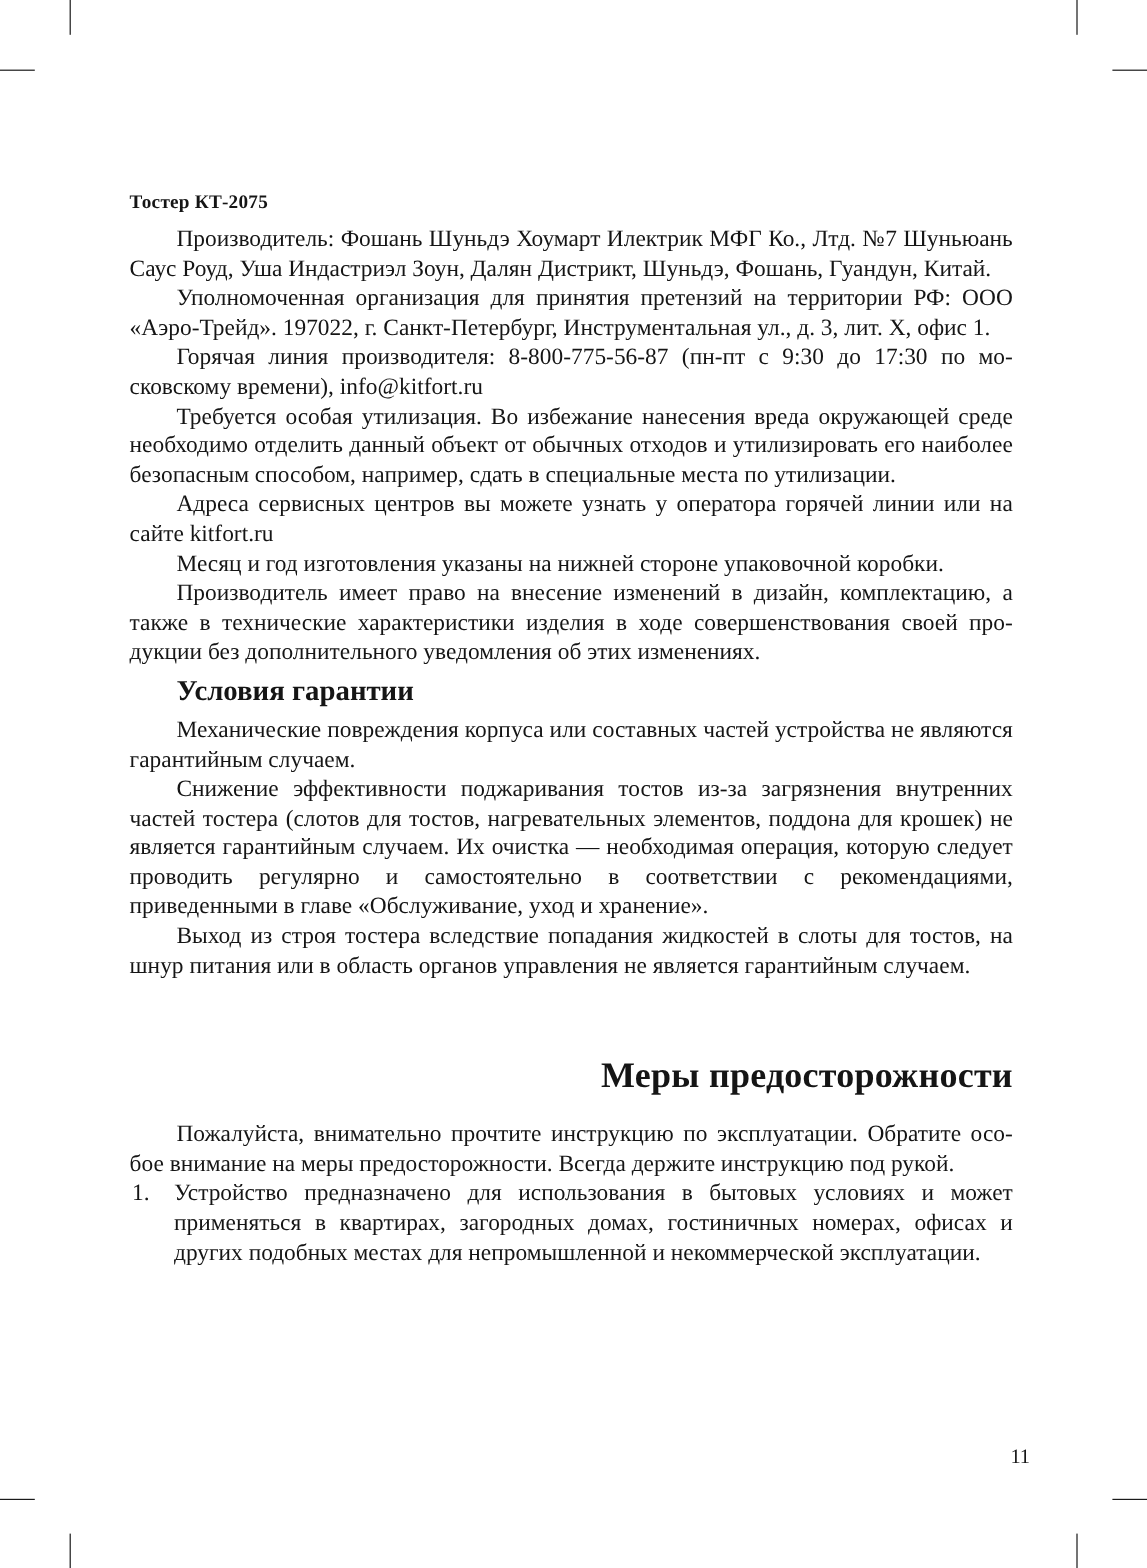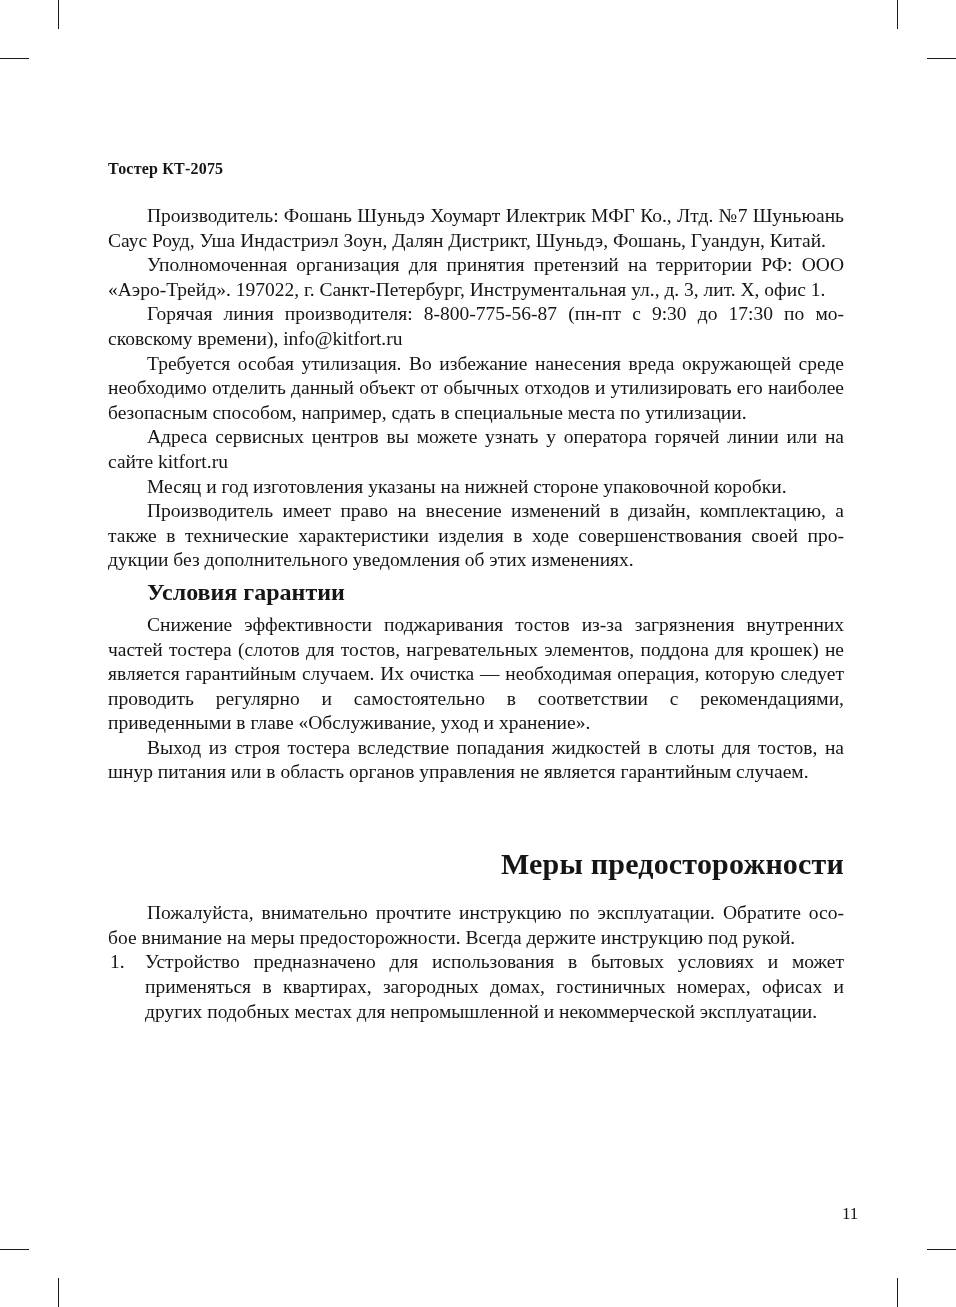--- a/index.html
+++ b/index.html
@@ -40,21 +40,21 @@
     text-align: left;
     font-size: 16px;
     font-weight: bold;
     letter-spacing: 0.2px;
     margin-top: 24px;
   }
 
   .content {
     position: absolute;
     left: 108px;
-    top: 204px;
+    top: 188px;
     width: 736px;
   }
 
   p.body {
     margin: 0;
     font-size: 19.5px;
     line-height: 24.6px;
     text-align: justify;
     text-indent: 39px;
   }
@@ -124,20 +124,21 @@
       <p class="body">Уполномоченная организация для принятия претензий на территории РФ: ООО «Аэро-Трейд». 197022, г. Санкт-Петербург, Инструментальная ул., д. 3, лит. Х, офис 1.</p>
       <p class="body">Горячая линия производителя: 8-800-775-56-87 (пн-пт с 9:30 до 17:30 по мо­сковскому времени), info@kitfort.ru</p>
       <p class="body">Требуется особая утилизация. Во избежание нанесения вреда окружающей среде необходимо отделить данный объект от обычных отходов и утилизировать его наи­более безопасным способом, например, сдать в специальные места по утилизации.</p>
       <p class="body">Адреса сервисных центров вы можете узнать у оператора горячей линии или на сайте kitfort.ru</p>
       <p class="body">Месяц и год изготовления указаны на нижней стороне упаковочной коробки.</p>
       <p class="body">Производитель имеет право на внесение изменений в дизайн, комплектацию, а также в технические характеристики изделия в ходе совершенствования своей про­дукции без дополнительного уведомления об этих изменениях.</p>
     </section>
 
     <section>
       <h3 class="sub-heading">Условия гарантии</h3>
+      <p class="body">Механические повреждения корпуса или составных частей устройства не явля­ются гарантийным случаем.</p>
       <p class="body">Снижение эффективности поджаривания тостов из-за загрязнения внутренних частей тостера (слотов для тостов, нагревательных элементов, поддона для кро­шек) не является гарантийным случаем. Их очистка — необходимая операция, ко­торую следует проводить регулярно и самостоятельно в соответствии с рекоменда­циями, приведенными в главе «Обслуживание, уход и хранение».</p>
       <p class="body">Выход из строя тостера вследствие попадания жидкостей в слоты для тостов, на шнур питания или в область органов управления не является гарантийным случаем.</p>
     </section>
 
     <section>
       <h1 class="chapter-heading">Меры предосторожности</h1>
       <p class="body">Пожалуйста, внимательно прочтите инструкцию по эксплуатации. Обратите осо­бое внимание на меры предосторожности. Всегда держите инструкцию под рукой.</p>
       <div class="list-item">
         <span class="num">1.</span>
         <span class="text">Устройство предназначено для использования в бытовых условиях и может применяться в квартирах, загородных домах, гостиничных номерах, офисах и других подобных местах для непромышленной и некоммерческой эксплуатации.</span>

